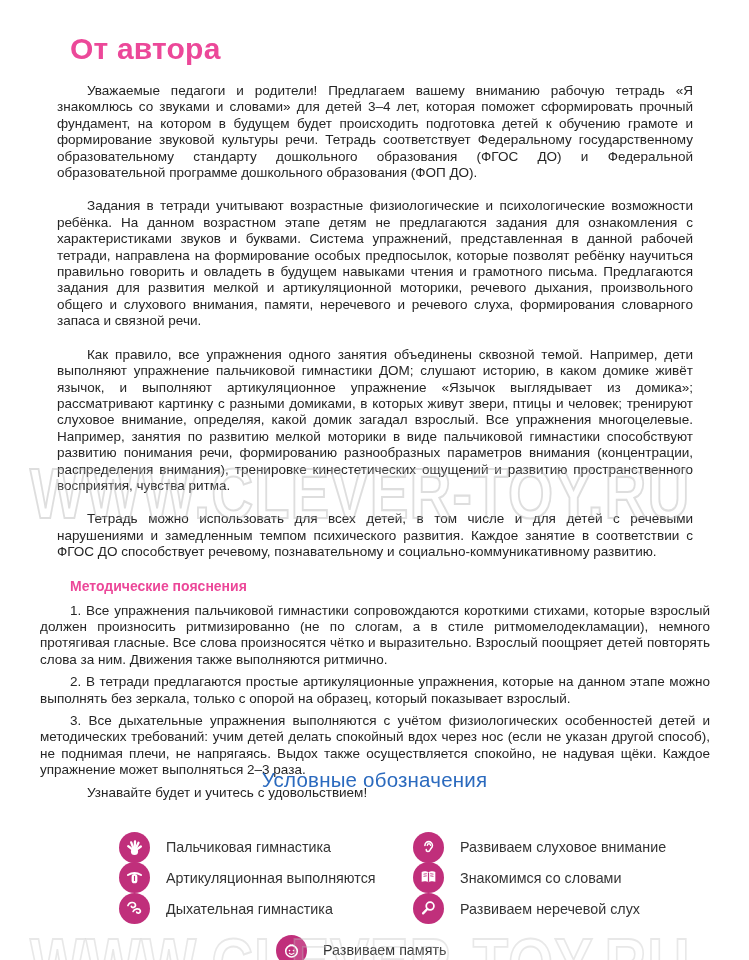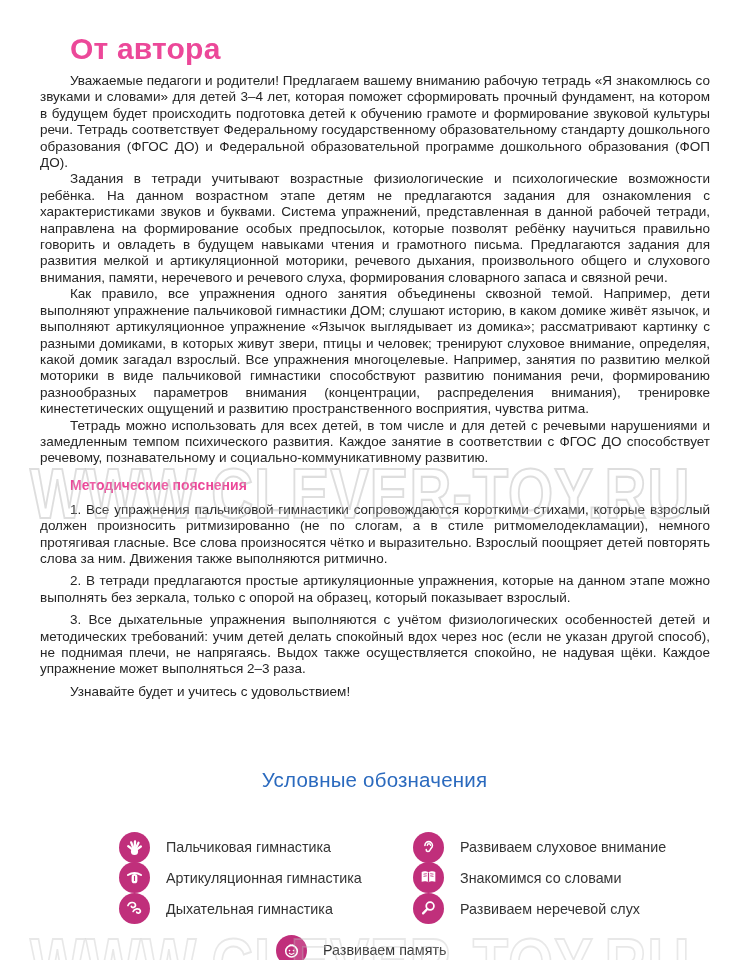--- a/index.html
+++ b/index.html
@@ -8,21 +8,21 @@
     overflow:hidden; font-family:"Liberation Sans", sans-serif;
     margin:0 auto;
   }
   .content{position:absolute; left:40px; top:32px; width:670px; z-index:1;}
   .page-title{
     font-size:30px; line-height:34px; font-weight:bold; color:#ec4899;
     margin:0 0 7px 30px; letter-spacing:.2px;
   }
   .para{
     font-size:13.5px; line-height:16.4px; color:#252525;
-    text-align:justify; text-indent:30px; margin:0;
+    text-align:justify; text-indent:30px; margin:17px;
     hyphens:auto; -webkit-hyphens:auto;
   }
   .methods-heading{
     font-size:14px; font-weight:bold; color:#ec4899;
     margin:10px 0 9px 30px;
   }
   .item{margin:0 0 6px 0;}
   .item:last-child{margin-bottom:0;}
   .closing{margin-top:6px;}
 
@@ -102,21 +102,21 @@
           <span class="llabel">Пальчиковая гимнастика</span>
         </div>
         <div class="lrow">
           <span class="licon">
             <svg viewBox="0 0 24 24">
               <path d="M4.5 9.2 Q12 4.6 19.5 9.2" stroke="#fff" stroke-width="2.2" fill="none" stroke-linecap="round"></path>
               <rect x="8.7" y="8" width="6.6" height="10.6" rx="3.3" fill="#fff"></rect>
               <line x1="12" y1="10.2" x2="12" y2="16" stroke="#c02f7b" stroke-width="1.3"></line>
             </svg>
           </span>
-          <span class="llabel">Артикуляционная гимнастика</span>
+          <span class="llabel">Артикуляционная выполняются</span>
         </div>
         <div class="lrow">
           <span class="licon">
             <svg viewBox="0 0 24 24">
               <path d="M4.5 8.6 C6 4.4 12 4 13 7.5 C13.9 10.6 9.4 12.2 8.4 9.6" stroke="#fff" stroke-width="1.9" fill="none" stroke-linecap="round"></path>
               <path d="M10.4 15.4 C11.8 11.8 17.6 11.4 18.6 14.3 C19.4 16.9 15.4 18.4 14.5 16.1" stroke="#fff" stroke-width="1.9" fill="none" stroke-linecap="round"></path>
             </svg>
           </span>
           <span class="llabel">Дыхательная гимнастика</span>
         </div>

